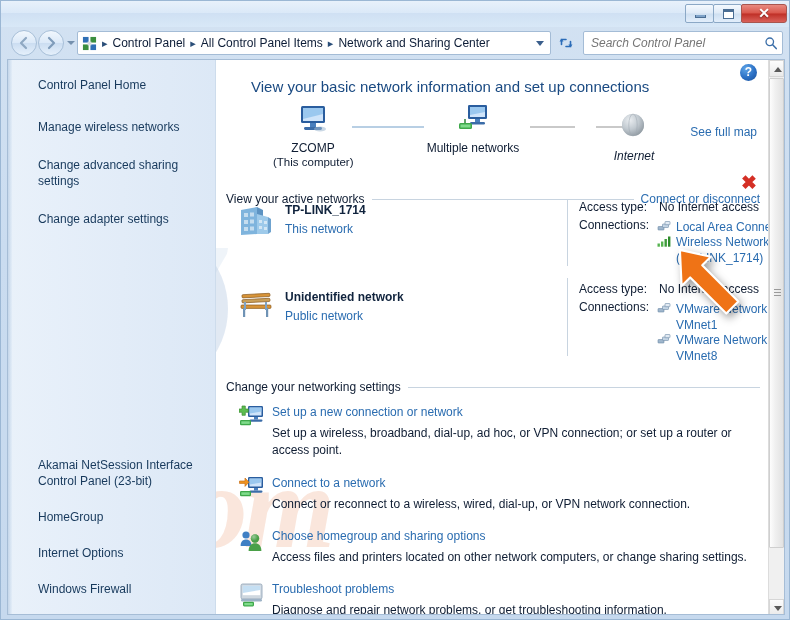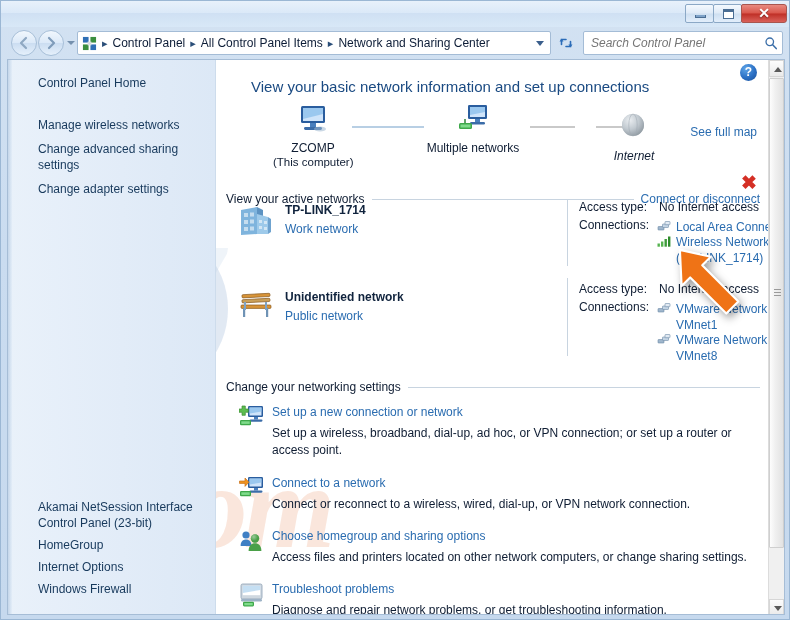--- a/index.html
+++ b/index.html
@@ -188,21 +188,21 @@
     background: linear-gradient(to right, #e9f1fa 0%, #e2ecf8 55%, #dce8f6 100%);
     border-right: 1px solid #cddcec;
     z-index: 2;
   }
   #sidebar-scroll {
     position: absolute; left: 0; top: 0; width: 4px; height: 556px;
     background: linear-gradient(to right, #c4d6ea, #e3edf8);
   }
   .side-link {
     font-size: 12px; color: #17395c; padding: 3px 0 3px 30px;
-    line-height: 16px; cursor: pointer;
+    line-height: 16px; cursor: pointer; margin-top: 14px;
   }
   #side-home { margin-top: 12px; }
   #side-group { margin-top: 19px; }
   #side-group .side-link { padding-top: 4px; padding-bottom: 4px; }
   #seealso {
     position: absolute; left: 0; bottom: 16px; width: 208px;
   }
   #seealso-title {
     font-size: 12px; color: #6b7f95; padding: 0 0 7px 30px;
   }
@@ -522,21 +522,21 @@
               <rect x="7" y="23" width="4" height="4"></rect>
                 <rect x="13" y="22.5" width="4" height="4"></rect>
               <rect x="22" y="16" width="3" height="3"></rect>
                 <rect x="27" y="17" width="3" height="3"></rect>
               <rect x="22" y="22" width="3" height="3"></rect>
                 <rect x="27" y="23" width="3" height="3"></rect>
             </g>
           </svg>
         </div>
         <div class="net-name">TP-LINK_1714</div>
-        <div class="net-type">Work network</div>
+        <div class="net-type">This network</div>
 
         <div class="net-divider" style="top:0px;height:66px;"></div>
 
         <div class="det-label" style="left:362px;top:0px;">Access type:</div>
         <div class="det-value" style="left:442px;top:0px;">No Internet access</div>
 
         <div class="det-label" style="left:362px;top:18px;">Connections:</div>
 
         <div style="position:absolute;left:440px;top:18px;display:flex;align-items:center;gap:5px;">
           <span>

